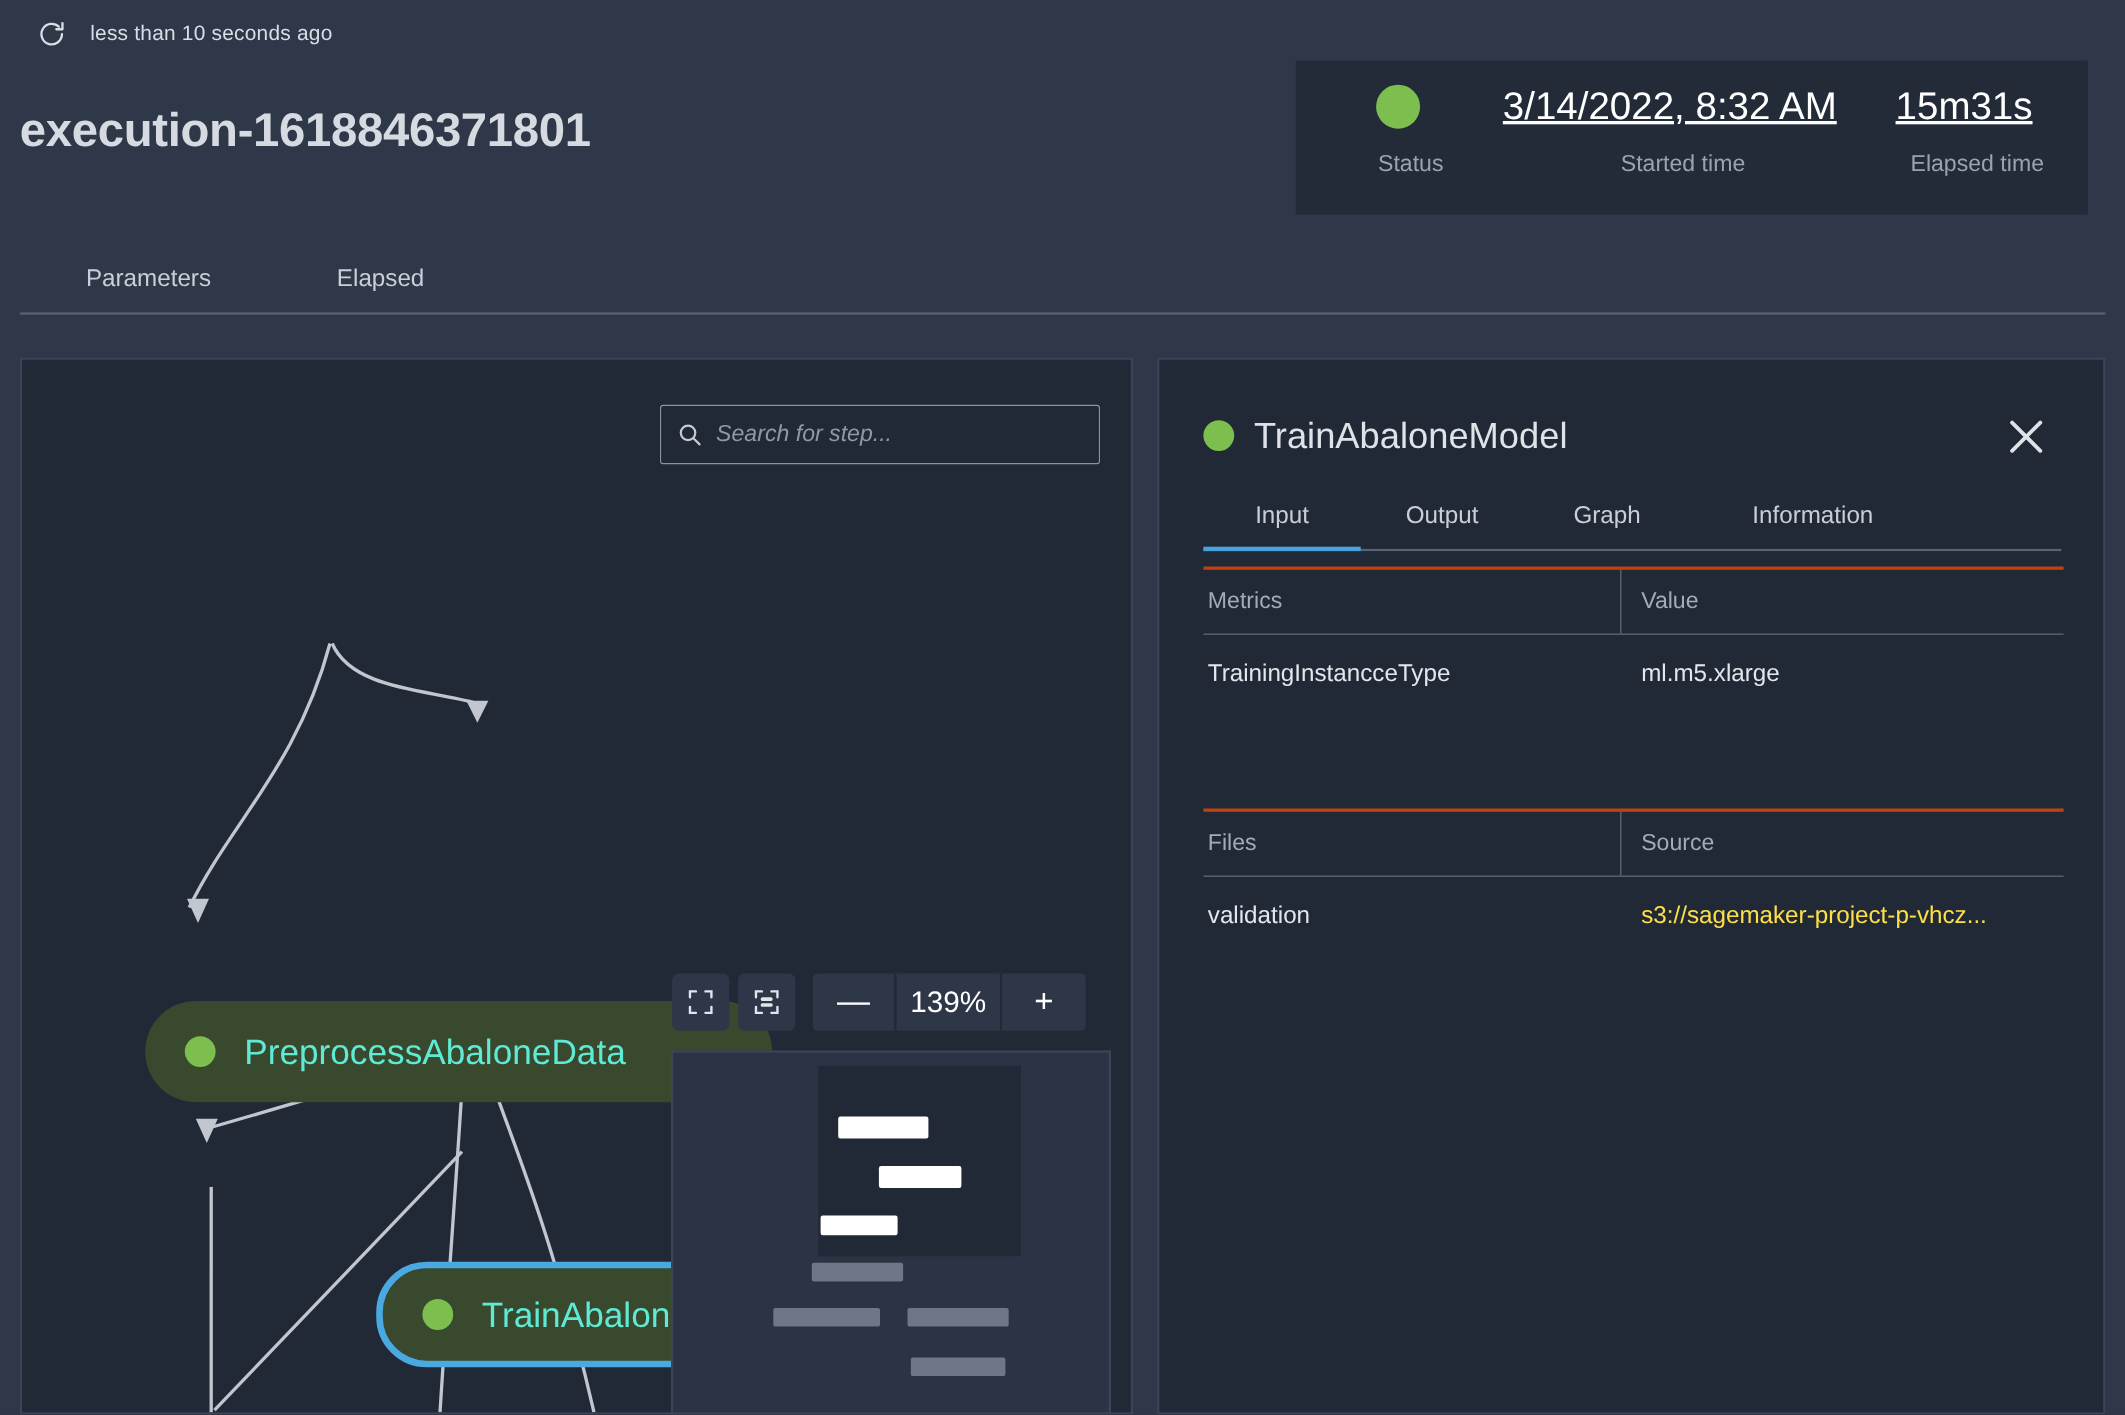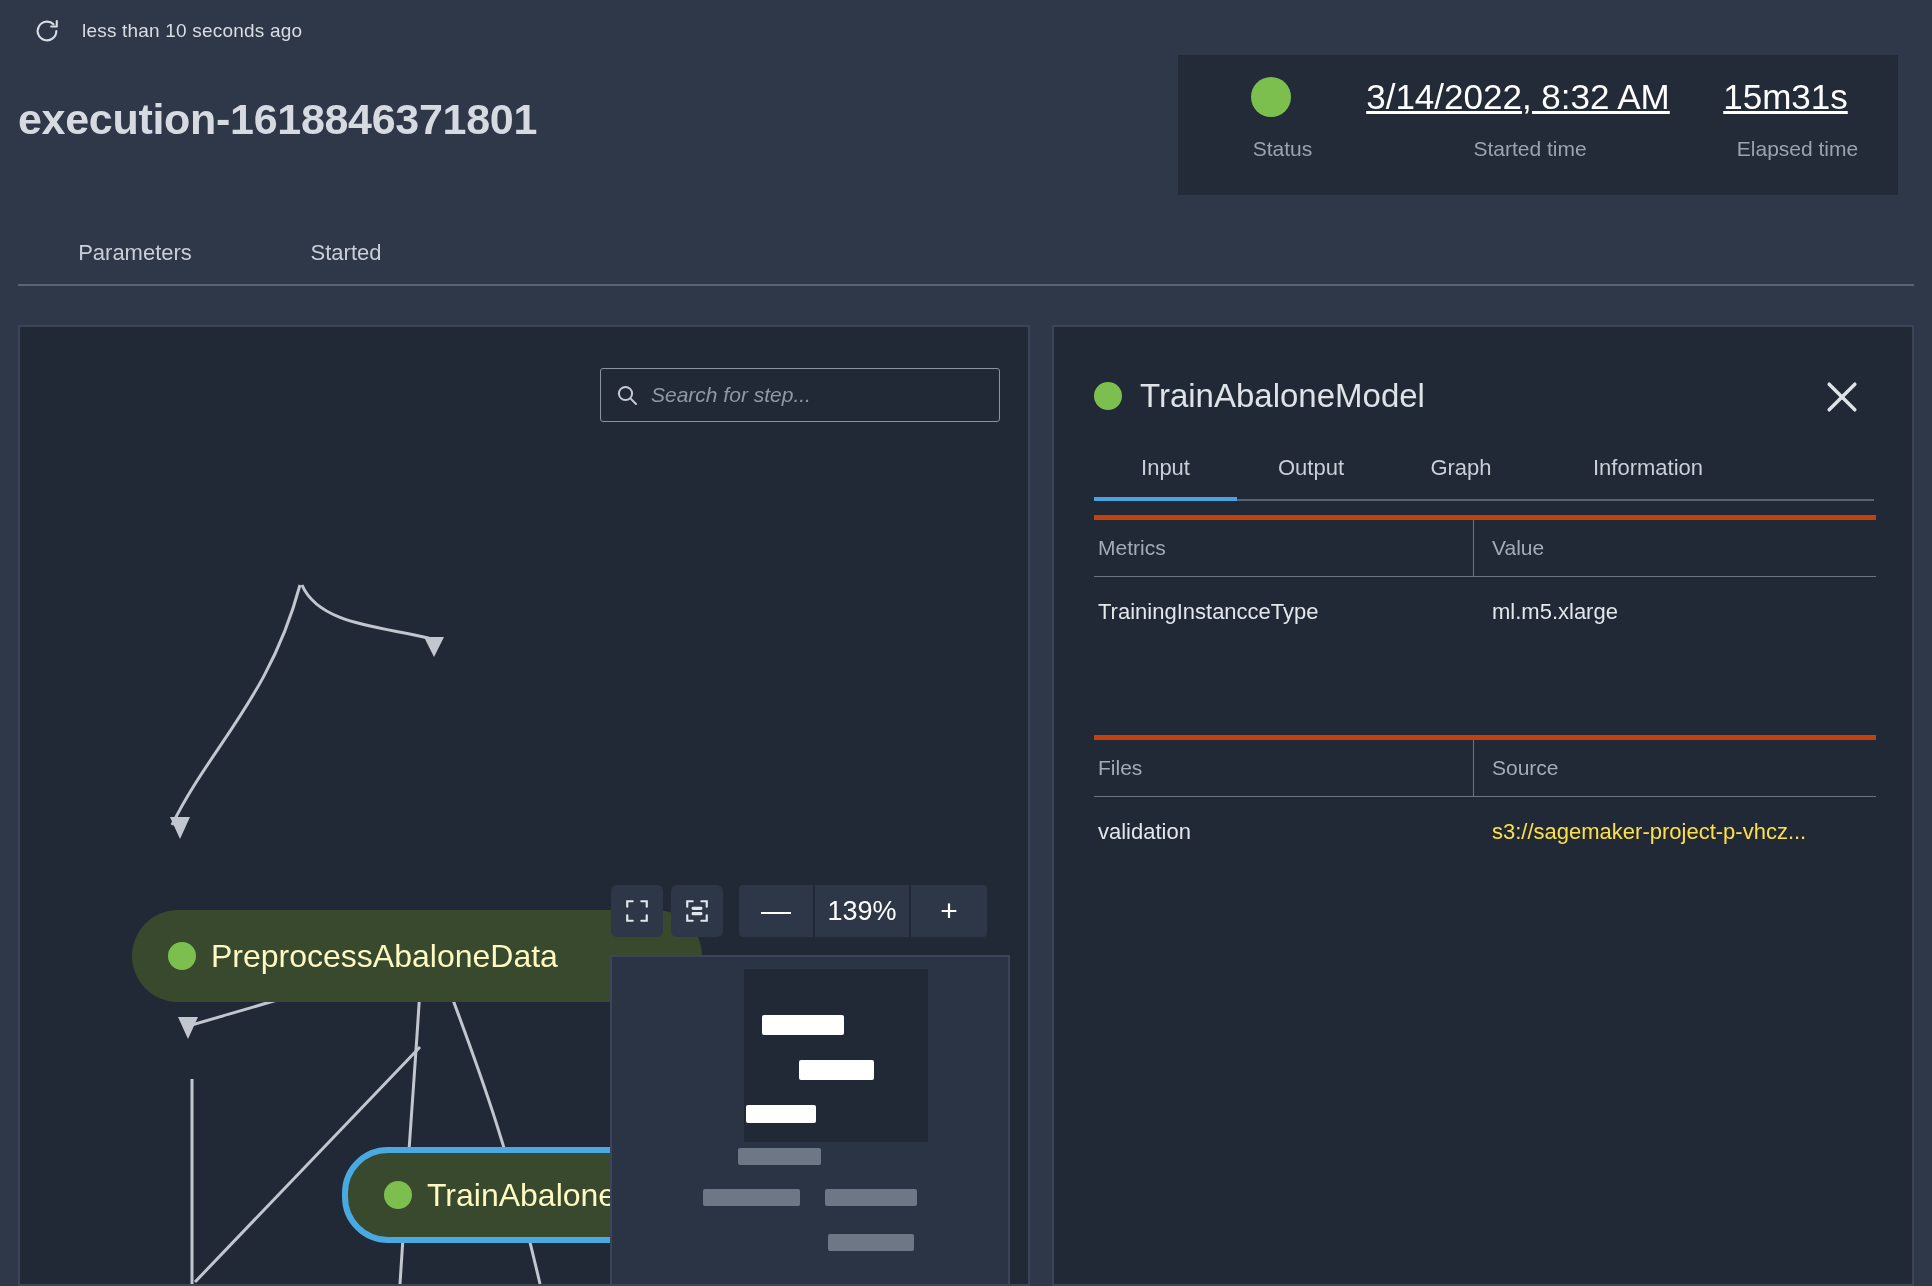--- a/index.html
+++ b/index.html
@@ -99,21 +99,21 @@
   .node {
     position: absolute; display: flex; align-items: center;
     background: #39492e; border-radius: 46px; height: 92px;
     padding: 0 36px; cursor: pointer; z-index: 3;
   }
   .node .dot {
     width: 28px; height: 28px; border-radius: 50%;
     background: #7cbf4f; flex: 0 0 auto;
   }
   .node .nlabel {
-    font-size: 32px; color: #fef9c3; margin-left: 15px;
+    font-size: 32px; color: #5eead4; margin-left: 26px;
     white-space: nowrap;
   }
   #node-pre  { left: 112px; top: 583px; width: 570px; }
   #node-train{ left: 322px; top: 820px; width: 505px;
                border: 6px solid #4aa9e0; height: 96px; }
 
   .edges { position: absolute; inset: 0; z-index: 2; pointer-events: none; }
 
   
   .zoom-bar {
@@ -194,21 +194,21 @@
   .dp-tab.active::after {
     content: ""; position: absolute; left: 0; right: 0; bottom: -2px;
     height: 4px; background: #4aa3df;
   }
 
   .dtable { position: absolute; left: 40px; width: 782px; }
   .dtable.metrics { top: 188px; }
   .dtable.files   { top: 408px; }
   .dt-head {
     display: flex; height: 62px; align-items: center;
-    border-top: 5px solid #c2410c; border-bottom: 1px solid #6b7482;
+    border-top: 3px solid #c2410c; border-bottom: 1px solid #6b7482;
   }
   .dt-head .c0 {
     width: 380px; font-size: 21px; color: #a3abb7;
     padding-left: 4px; height: 100%; display: flex; align-items: center;
     border-right: 1px solid #6b7482;
   }
   .dt-head .c1 {
     flex: 1; font-size: 21px; color: #a3abb7; padding-left: 18px;
     height: 100%; display: flex; align-items: center; text-align: right;
   }
@@ -247,21 +247,21 @@
     <div class="sc-val">15m31s</div>
     <div class="sc-lbl">Elapsed time</div>
   </div>
 </div>
 
 <div class="page-tabs">
   <div class="page-tab t1">
     <span>Parameters</span>
   </div>
   <div class="page-tab t2">
-    <span>Started</span>
+    <span>Elapsed</span>
   </div>
 </div>
 
 <div class="graph-panel">
 
   <svg class="edges" width="1008" height="957" viewBox="0 0 1008 957">
     <g stroke="#c2c7cf" stroke-width="3" fill="none">
 
       <path d="M 282 258 C 300 300, 370 300, 412 312"></path>
 

